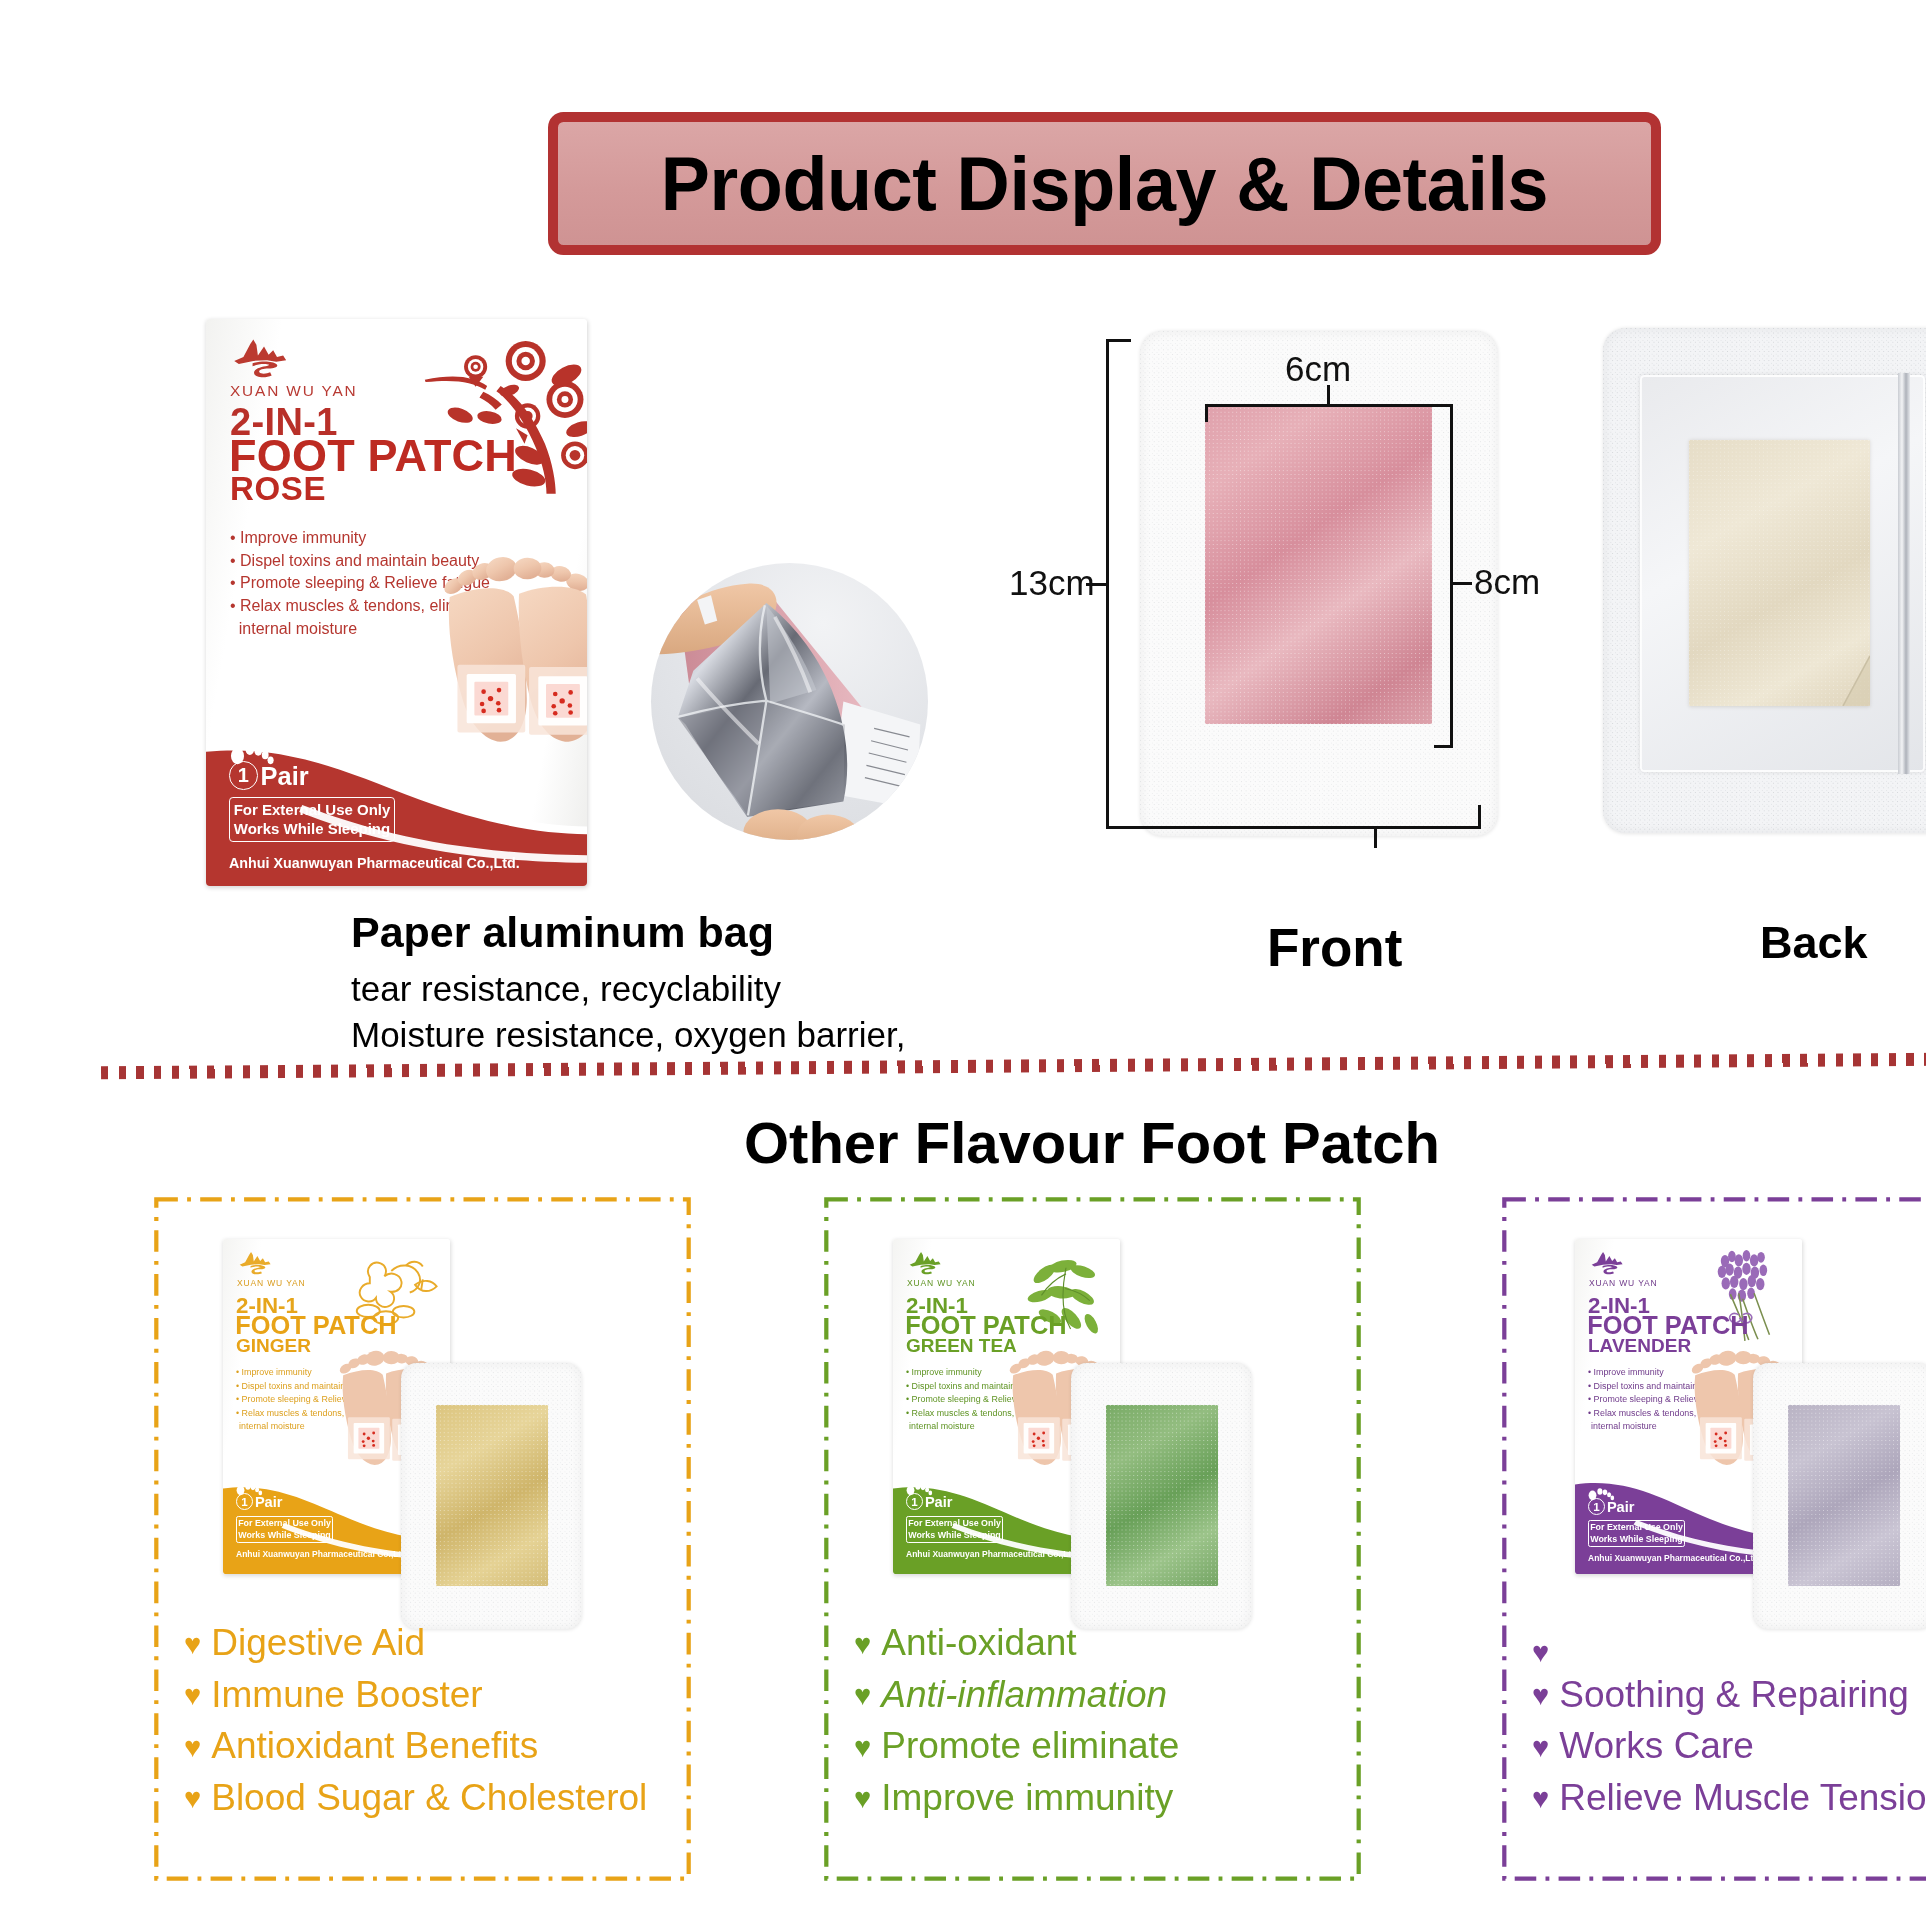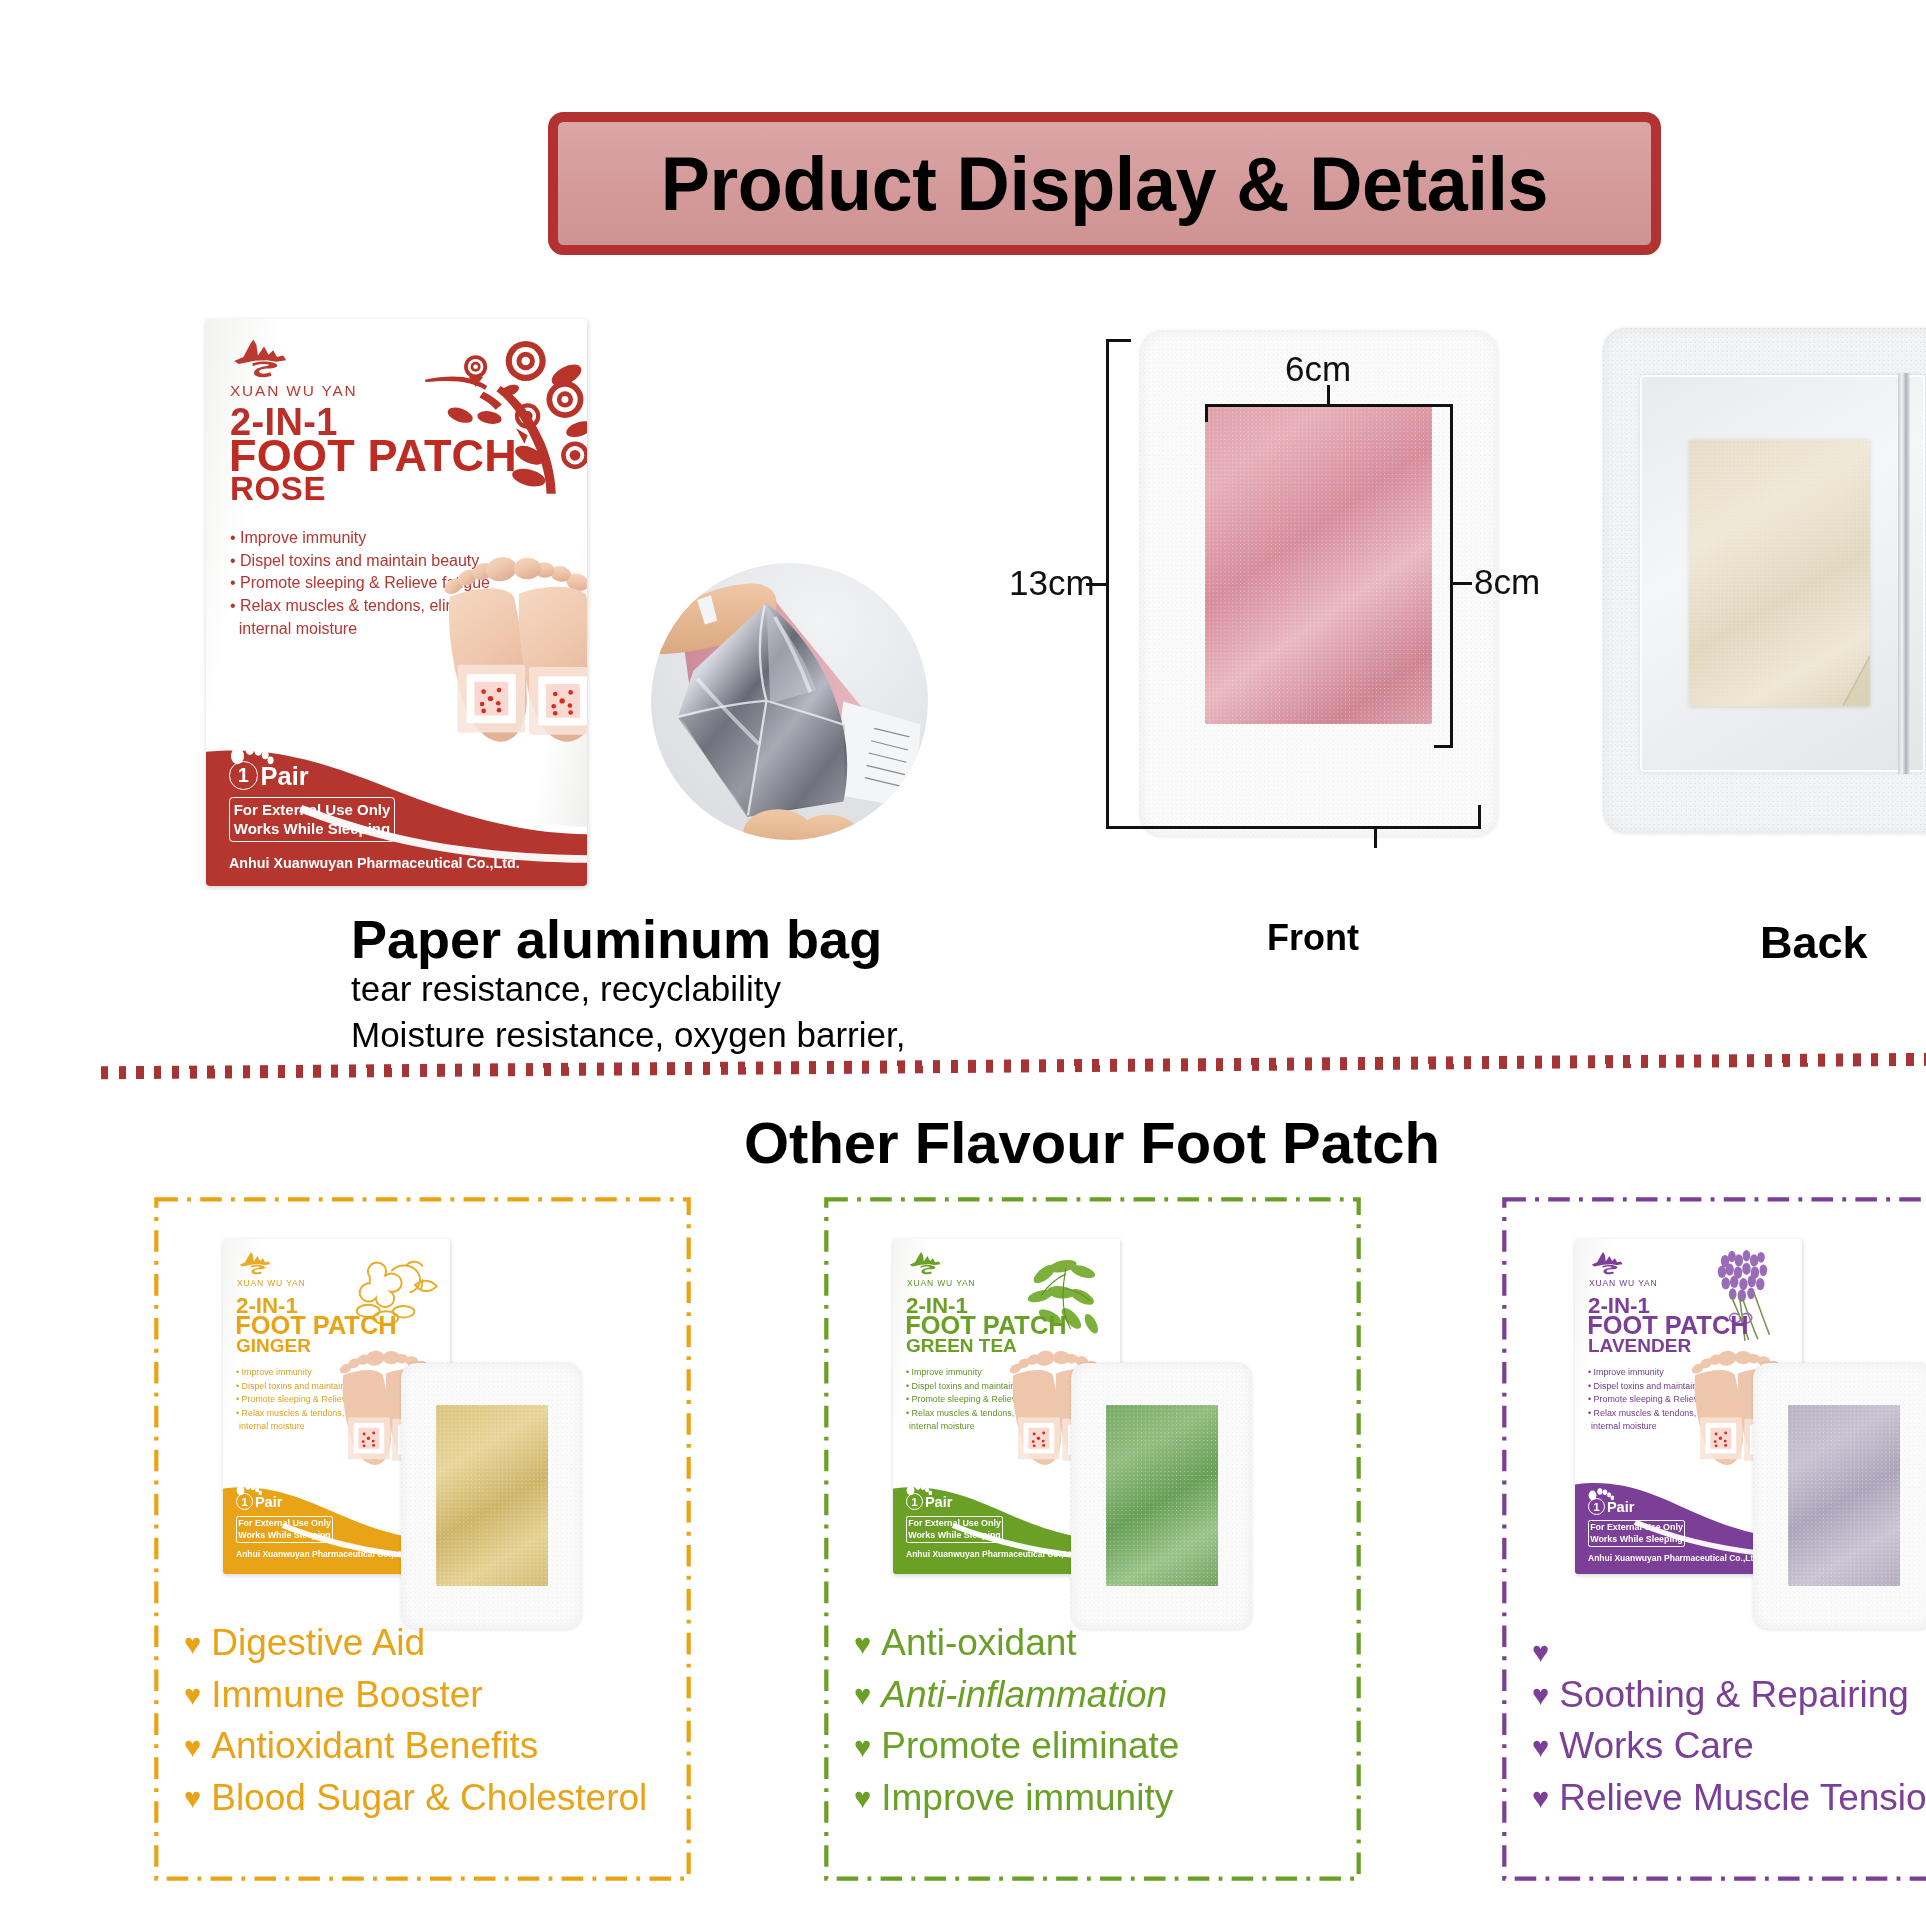--- a/index.html
+++ b/index.html
@@ -334,21 +334,21 @@
       </g>
 
       <g fill="url(#skin2)">
         <ellipse cx="330" cy="700" rx="90" ry="60"></ellipse>
         <ellipse cx="460" cy="706" rx="80" ry="52"></ellipse>
         <ellipse cx="560" cy="714" rx="60" ry="42"></ellipse>
       </g>
     </svg>
   </div>
 
-  <div class="caption-lg" style="left:351px;top:908px;font-size:54px;">Paper aluminum bag</div>
+  <div class="caption-lg" style="left:351px;top:908px;font-size:43px;">Paper aluminum bag</div>
   <div class="caption-md" style="left:351px;top:966px;font-size:35px;">
     <div>tear resistance, recyclability</div>
     <div>Moisture resistance, oxygen barrier,</div>
   </div>
 
   <div class="patch-outer" style="left:1140px;top:331px;width:358px;height:505px;">
     <div class="patch-texture"></div>
     <div class="patch-core" style="left:65px;top:73px;width:227px;height:320px;border-radius:1.5px;
          background: linear-gradient(145deg,#dfa0ab 0%,#e7b0b8 18%,#d78e9c 42%,#e9b9c0 62%,#cf8593 85%,#dda3ac 100%);">
       <div class="patch-core-tex"></div>
@@ -391,21 +391,21 @@
       <svg width="100%" height="100%" viewBox="0 0 470 690" style="position:absolute;inset:0;">
         <path d="M470 560 L400 690 L470 690 Z" fill="#d8ceb4" opacity="0.7"></path>
         <path d="M470 560 L400 690" stroke="#c9bfa4" stroke-width="4" fill="none"></path>
       </svg>
     </div>
 
     <div style="position:absolute;right:51px;top:45px;width:11.6px;height:401px;
          background:linear-gradient(90deg,#c9ccd2,#f2f3f5,#aeb2ba,#e6e8ec);"></div>
   </div>
 
-  <div class="caption-lg" style="left:1267px;top:917px;font-size:36px;">Front</div>
+  <div class="caption-lg" style="left:1267px;top:917px;font-size:53px;">Front</div>
   <div class="caption-lg" style="left:1760px;top:917px;font-size:45px;">Back</div>
 
   <div class="divider"></div>
 
   <div class="section-title">Other Flavour Foot Patch</div>
 
   <div class="fcard" id="card-0" style="left:154px;">
     <svg style="position:absolute;inset:0;width:100%;height:100%;" viewBox="0 0 1395 1775" preserveAspectRatio="none">
       <rect x="6" y="6" width="1383" height="1763" fill="none" stroke="#e8a317" stroke-width="11" stroke-dasharray="56 24 10 24"></rect>
     </svg>

